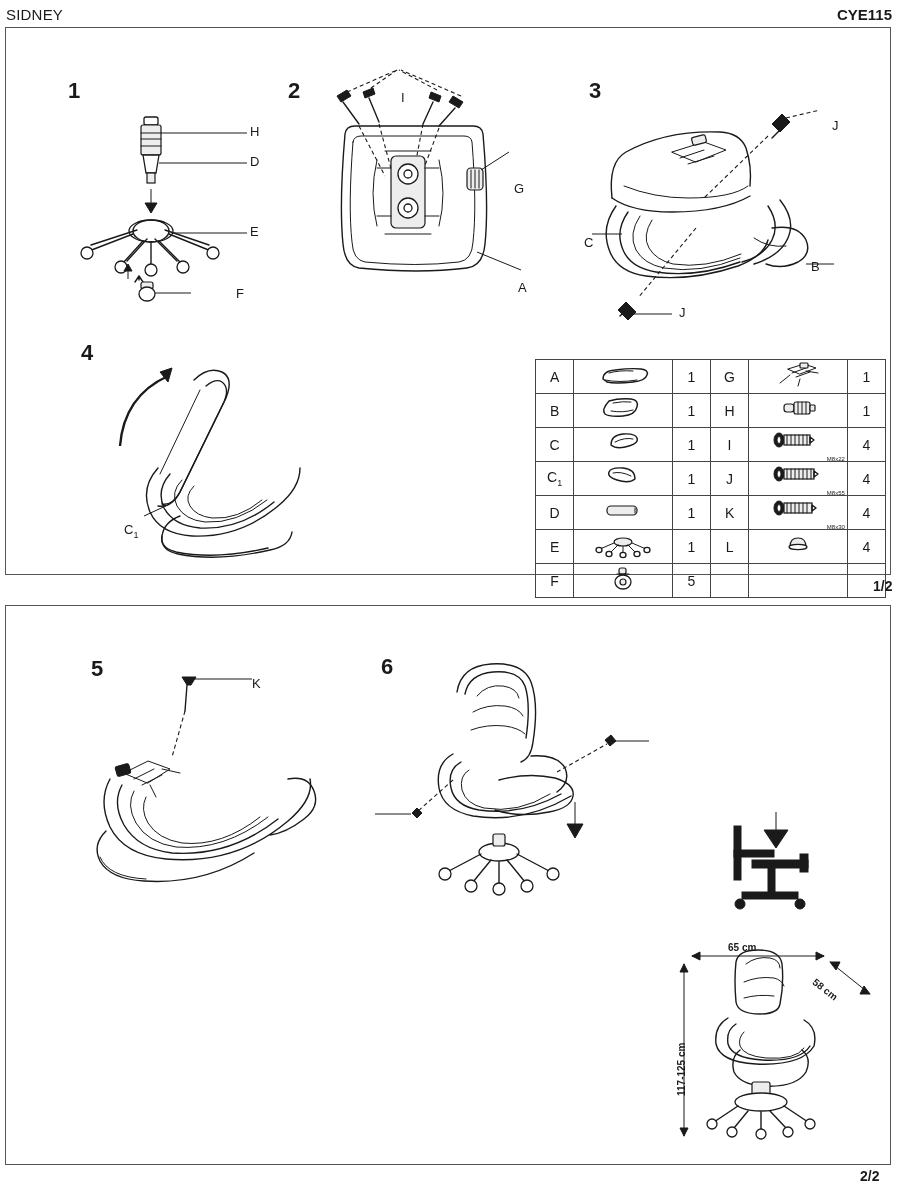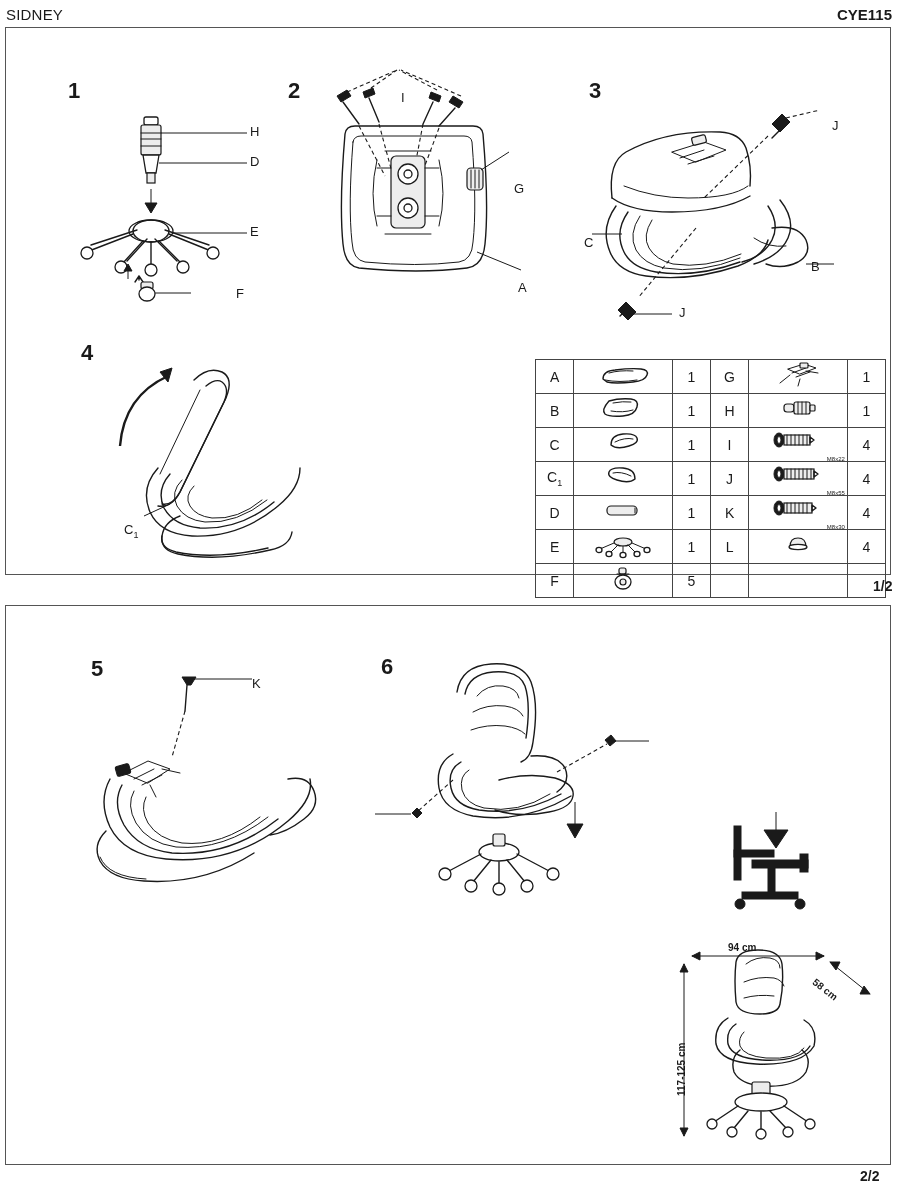--- a/index.html
+++ b/index.html
@@ -536,19 +536,19 @@
       <path class="ln" d="M74 114 q-10 8 -6 22 q6 12 28 14 q34 2 44 -14 q6 -14 -4 -22"></path>
       <rect class="gry" x="86" y="146" width="18" height="14" rx="2"></rect>
       <ellipse class="wht" cx="95" cy="166" rx="26" ry="9"></ellipse>
       <path class="ln" d="M72 170 L48 186 M82 175 L68 192 M104 175 L120 192 M118 170 L142 186 M95 176 L95 194"></path>
       <ellipse class="wht" cx="46" cy="188" rx="5" ry="5"></ellipse>
       <ellipse class="wht" cx="66" cy="196" rx="5" ry="5"></ellipse>
       <ellipse class="wht" cx="95" cy="198" rx="5" ry="5"></ellipse>
       <ellipse class="wht" cx="122" cy="196" rx="5" ry="5"></ellipse>
       <ellipse class="wht" cx="144" cy="188" rx="5" ry="5"></ellipse>
     </svg>
-    <div class="dim-label" style="position:absolute; left:722px; top:336px;">94 cm</div>
+    <div class="dim-label" style="position:absolute; left:722px; top:336px;">65 cm</div>
     <div class="dim-label" style="position:absolute; left:805px; top:378px; transform:rotate(38deg);">58 cm</div>
     <div class="dim-label" style="position:absolute; left:670px; top:490px; transform:rotate(-90deg); transform-origin:left top;">117-125 cm</div>
   </div>
   <div class="page-num pn-2">2/2</div>
 
 </div>
 
 </body></html>

